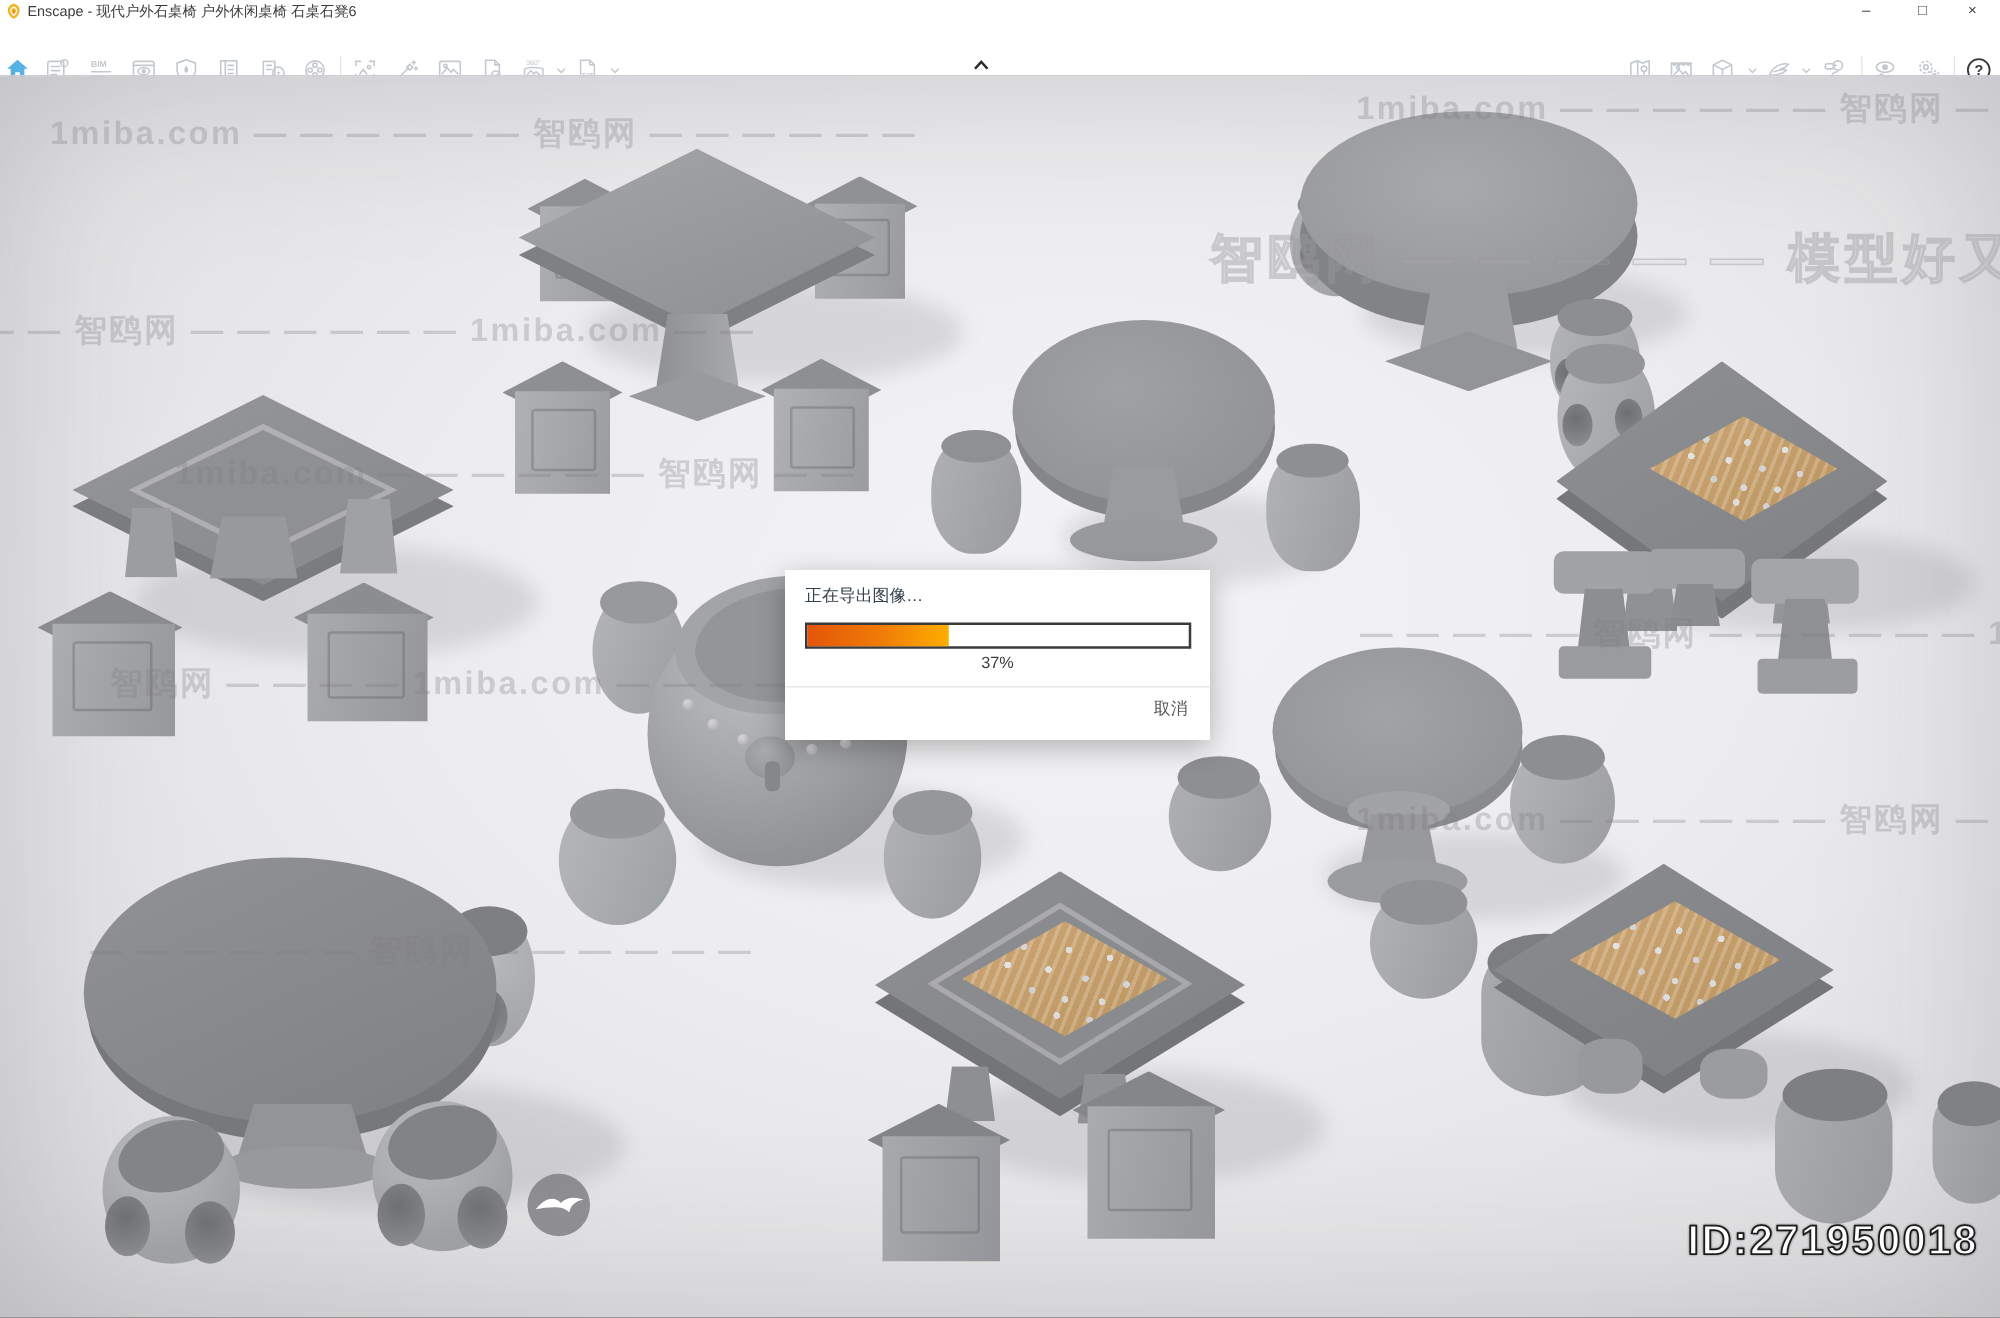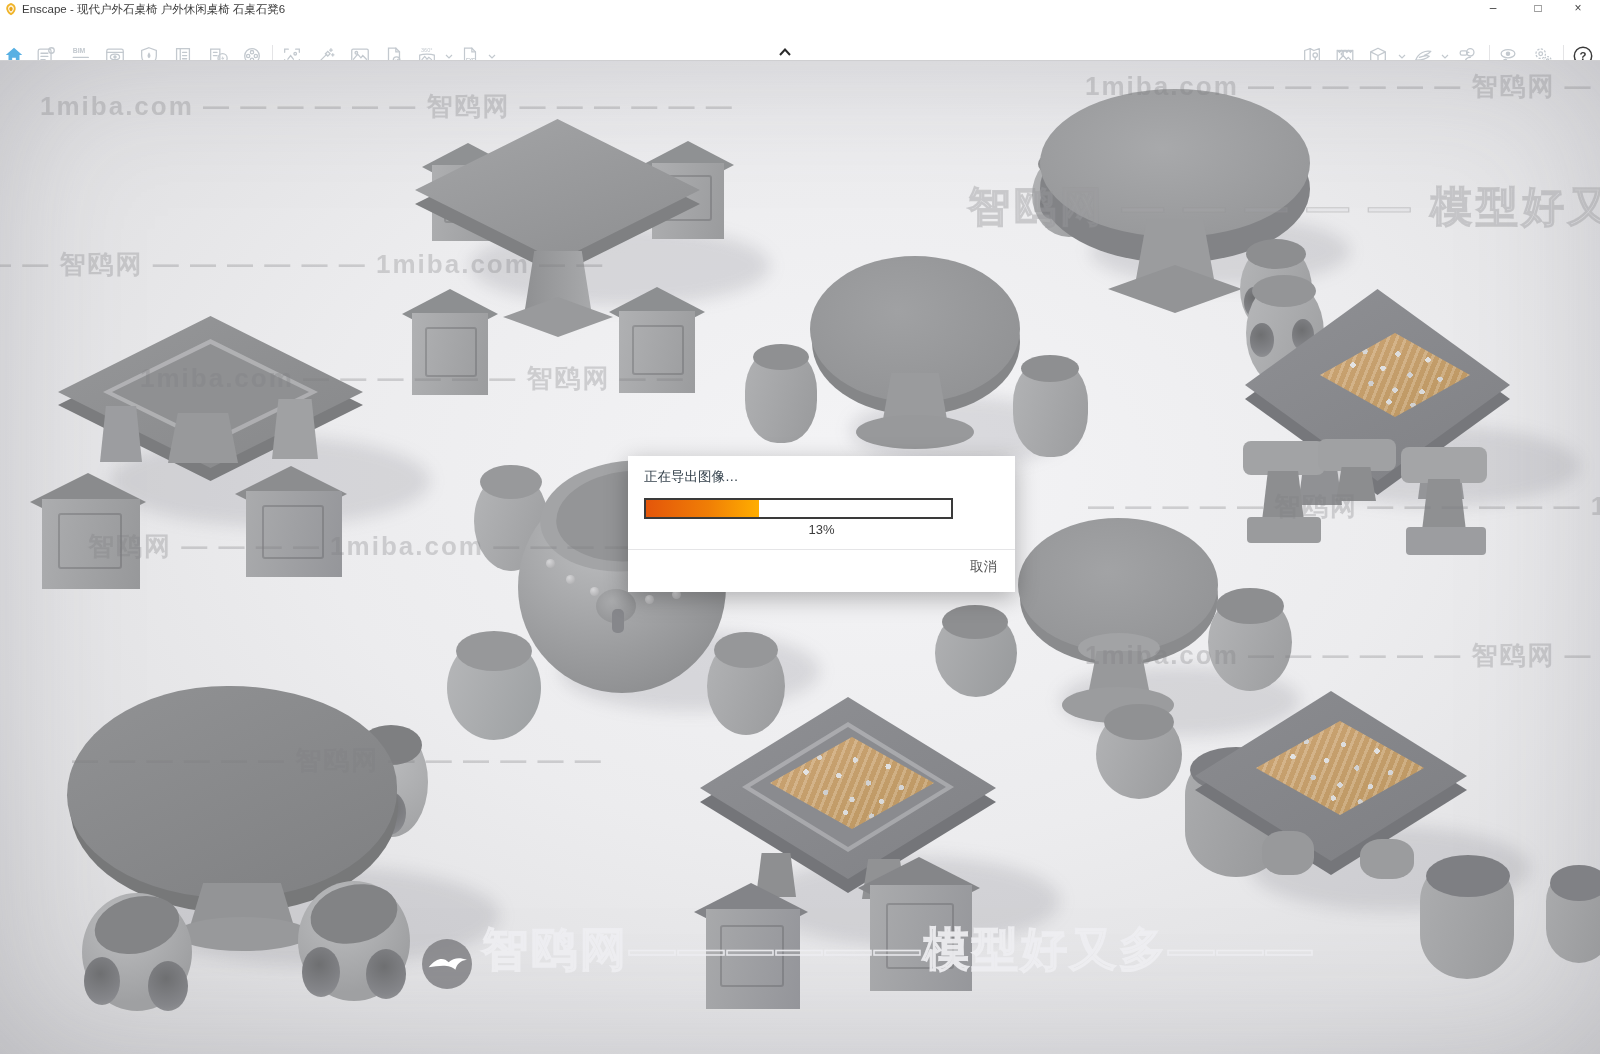--- a/index.html
+++ b/index.html
@@ -48,21 +48,21 @@
       -webkit-text-stroke:1.2px rgba(150,150,153,.38);}
   .wm-brand{font-size:46px;letter-spacing:3px;color:rgba(255,255,255,.08);
       -webkit-text-stroke:1.5px rgba(238,238,241,.92);}
   .wm-big{font-size:94px;letter-spacing:4px;color:rgba(255,255,255,.06);
       -webkit-text-stroke:2.2px rgba(255,255,255,.9);}
   .wm-id{font-size:33px;font-weight:bold;letter-spacing:2px;color:#ffffff;
       -webkit-text-stroke:1.4px #1c1c1c;
       text-shadow:0 0 2px #222,0 0 2px #222;}
   
   #dialog{position:absolute;left:628px;top:395px;width:340px;height:136px;background:#ffffff;
-      box-shadow:0 6px 22px rgba(0,0,0,.28);z-index:60;padding-left:47px;}
+      box-shadow:0 6px 22px rgba(0,0,0,.28);z-index:60;}
   #dlg-title{position:absolute;left:16px;top:12px;font-size:13.5px;color:#35424d;font-weight:500;}
   #dlg-track{position:absolute;left:16px;top:42px;width:305px;height:17px;background:#fff;
       border:2px solid #3a3a3a;}
   #dlg-fill{position:absolute;left:0;top:0;height:100%;width:37%;
       background:linear-gradient(90deg,#e4560a 0%,#f07e06 55%,#ffae00 100%);}
   #dlg-pct{position:absolute;left:0;top:66px;width:100%;text-align:center;font-size:13px;color:#3c3c3c;}
   #dlg-div{position:absolute;left:0;top:93px;width:100%;height:1px;background:#e5e5e7;}
   #dlg-cancel{position:absolute;right:18px;top:102px;font-size:13.5px;color:#565656;cursor:pointer;}
 </style>
 </head>
@@ -409,33 +409,33 @@
 
     <div class="wm" style="left:40px;top:28px">1miba.com — — — — — — 智鸥网 — — — — — —</div>
     <div class="wm" style="left:1085px;top:8px">1miba.com — — — — — — 智鸥网 — — — — — —</div>
     <div class="wm wm-outline" style="left:968px;top:118px">智鸥网 — — — — — 模型好又多 —</div>
     <div class="wm" style="left:-15px;top:186px">— — 智鸥网 — — — — — — 1miba.com — —</div>
     <div class="wm" style="left:140px;top:300px">1miba.com — — — — — — 智鸥网 — —</div>
     <div class="wm" style="left:1088px;top:428px">— — — — — 智鸥网 — — — — — — 1miba.c</div>
     <div class="wm" style="left:88px;top:468px">智鸥网 — — — — 1miba.com — — — — — —</div>
     <div class="wm" style="left:1085px;top:577px">1miba.com — — — — — — 智鸥网 — — — —</div>
     <div class="wm" style="left:72px;top:682px">— — — — — — 智鸥网 — — — — — —</div>
-    <div class="wm wm-brand" style="left:482px;top:858px">智鸥网——————模型好又多———</div>
 
     <div class="abs" style="left:422px;top:878px;width:50px;height:50px;border-radius:50%;background:rgba(128,128,132,.85);z-index:41">
       <svg width="50" height="50" viewBox="0 0 30 30">
         <path d="M4 17 C9 11 13 11 16 14 C19 11 23 11 27 12.5 C23 13 21 15 20 18.5 C17 15 10 16 4 17 Z" fill="#ffffff"></path>
       </svg>
     </div>
 
+    <div class="wm wm-id" style="left:1350px;top:912px;z-index:41">ID:271950018</div>
 
     <div id="dialog">
       <div id="dlg-title">正在导出图像…</div>
       <div id="dlg-track">
         <div id="dlg-fill" style="width: 37%;"></div>
       </div>
-      <div id="dlg-pct">13%</div>
+      <div id="dlg-pct">37%</div>
       <div id="dlg-div"></div>
       <div id="dlg-cancel">取消</div>
     </div>
 
   </div>
 </div>
 
 </body></html>

